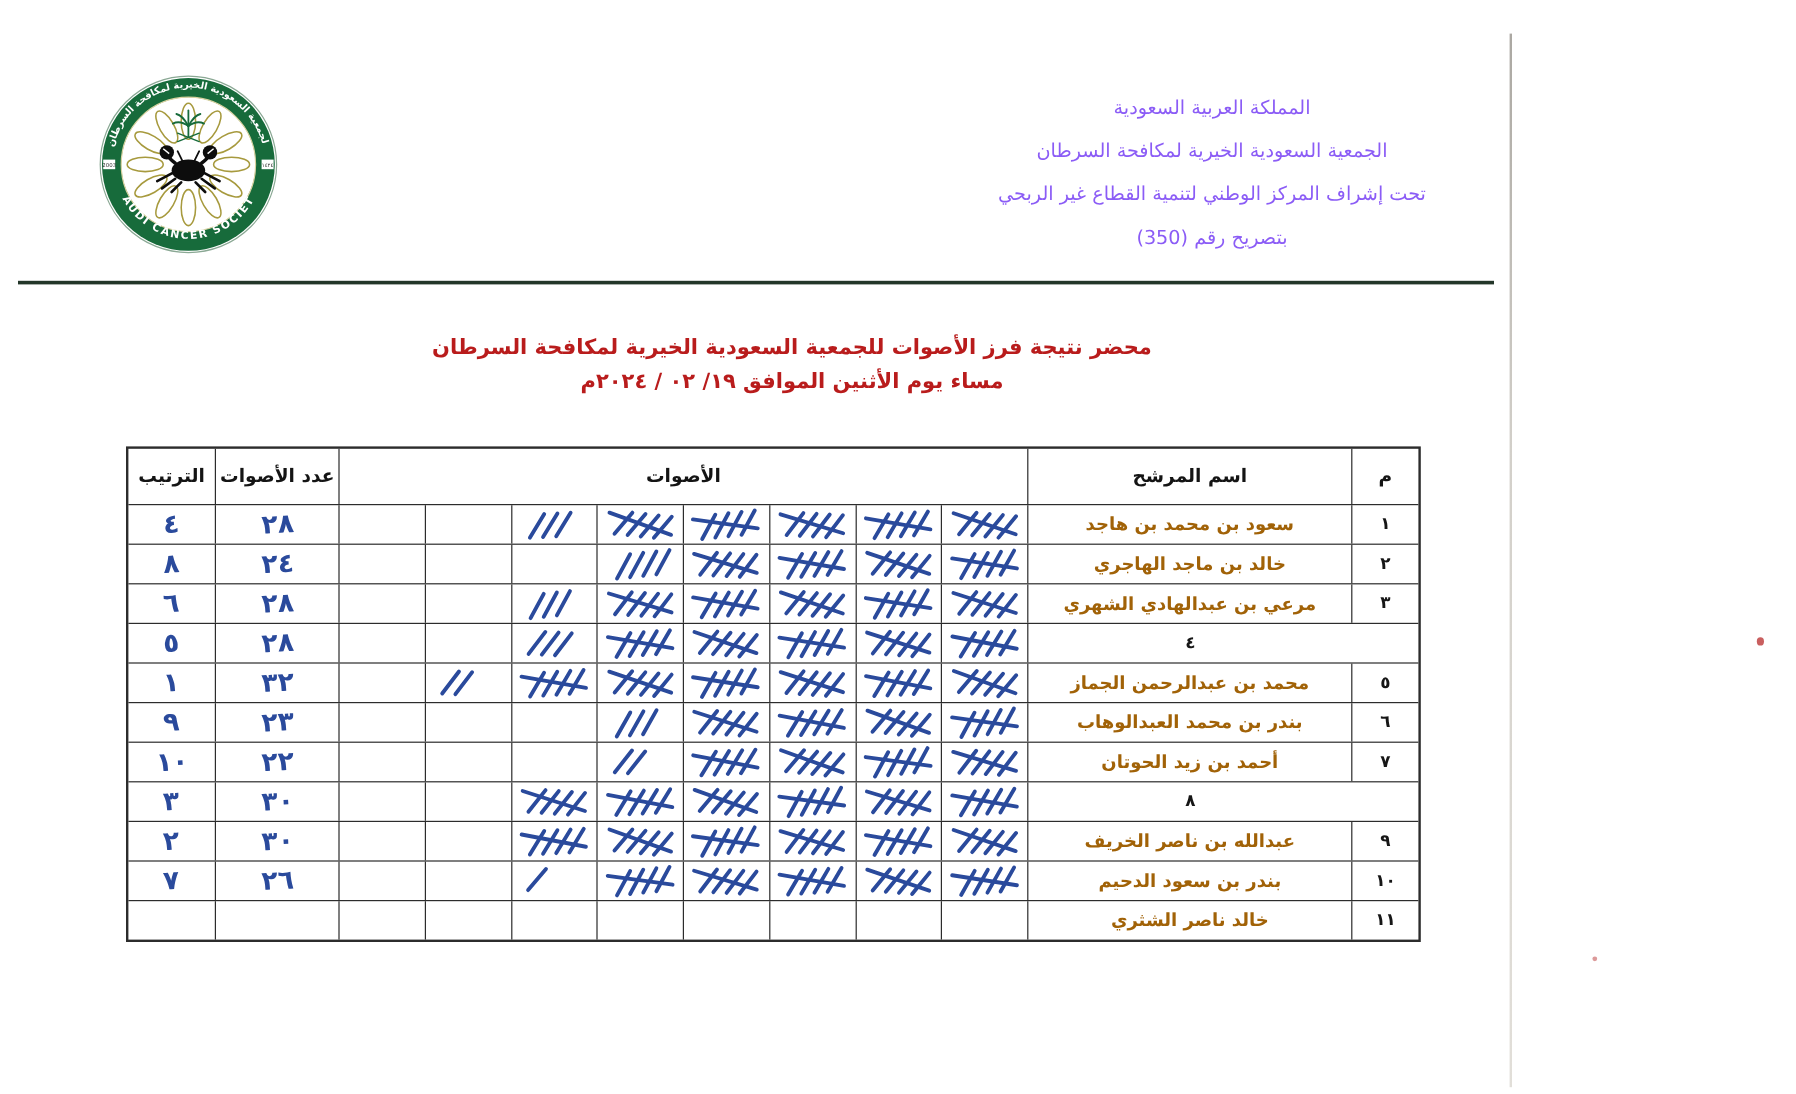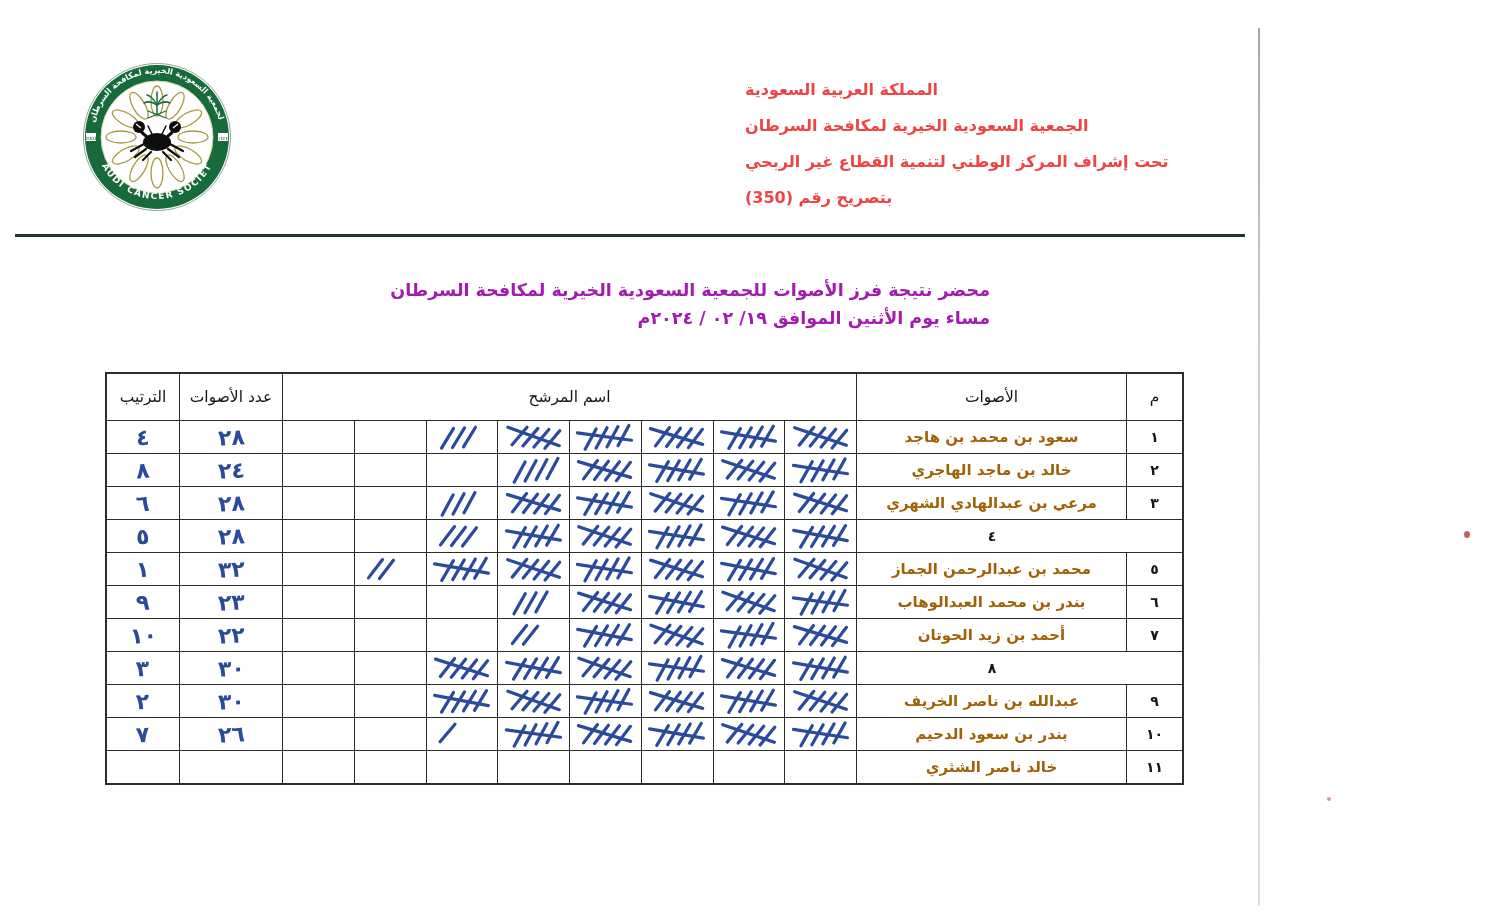--- a/index.html
+++ b/index.html
@@ -17,40 +17,40 @@
     background:linear-gradient(#8f8b83,#c4c0b8 40%,#d8d4cc);opacity:.75;}
   .speck{position:absolute;border-radius:50%;}
   .speck.a{left:1464px;top:531px;width:6px;height:7px;background:#c95f5f;}
   .speck.b{left:1327px;top:797px;width:4px;height:4px;background:#dc9a9a;}
 
   
   .logo{position:absolute;left:82px;top:62px;width:150px;height:150px;}
 
   
   .letterhead{
-    position:absolute;left:745px;top:72px;width:530px;text-align:left;
-    font-weight:bold;font-size:16px;color:#ef4444;direction:rtl;line-height:36px;
+    position:absolute;left:745px;top:72px;width:530px;text-align:center;
+    font-weight:normal;font-size:16px;color:#8b5cf6;direction:rtl;line-height:36px;
   }
   .divider{position:absolute;left:15px;top:234px;width:1230px;height:3px;background:#233629;}
 
   .doc-title{
-    position:absolute;left:330px;top:276px;width:660px;
-    font-weight:bold;font-size:17.5px;color:#a21caf;direction:rtl;line-height:28px;
+    position:absolute;left:330px;top:276px;width:660px;text-align:center;
+    font-weight:bold;font-size:17.5px;color:#b91c1c;direction:rtl;line-height:28px;
   }
 
   
   .vote-table{
     position:absolute;left:105px;top:372px;width:1075px;
     border:2px solid var(--bd);box-sizing:content-box;background:#fff;
   }
   .thead{display:grid;grid-template-columns:73px 103px 574px 270px 55px;height:46px;}
   .trow{display:grid;grid-template-columns:73px 103px repeat(8,71.75px) 270px 55px;height:32px;border-top:1.6px solid var(--bd);}
   .cell{display:flex;align-items:center;justify-content:center;border-right:1.6px solid var(--bd);overflow:hidden;}
   .thead .cell:last-child,.trow .cell:last-child{border-right:none;}
-  .hlabel{font-weight:normal;font-size:15.5px;color:#141414;direction:rtl;}
+  .hlabel{font-weight:bold;font-size:15.5px;color:#141414;direction:rtl;}
   .cname{font-weight:bold;font-size:15px;color:#a16207;white-space:nowrap;}
   .serial{font-weight:bold;font-size:14px;color:#161616;}
   .hand{
     color:var(--ink);font-size:22px;font-weight:600;letter-spacing:5px;
     direction:rtl;display:inline-block;line-height:1;padding-top:2px;
   }
   .tally-wrap{display:inline-block;line-height:0;}
 </style>
 </head>
 <body>
@@ -147,24 +147,24 @@
 
   <div class="vote-table">
     <div class="thead">
       <div class="cell">
           <span class="hlabel">الترتيب</span>
         </div>
       <div class="cell">
           <span class="hlabel">عدد الأصوات</span>
         </div>
       <div class="cell">
+          <span class="hlabel">الأصوات</span>
+        </div>
+      <div class="cell">
           <span class="hlabel">اسم المرشح</span>
-        </div>
-      <div class="cell">
-          <span class="hlabel">الأصوات</span>
         </div>
       <div class="cell">
           <span class="hlabel">م</span>
         </div>
     </div>
     <div>
         <div class="trow">
           <div class="cell">
             <span class="hand" style="transform:rotate(-4deg)">٤</span>
           </div>

